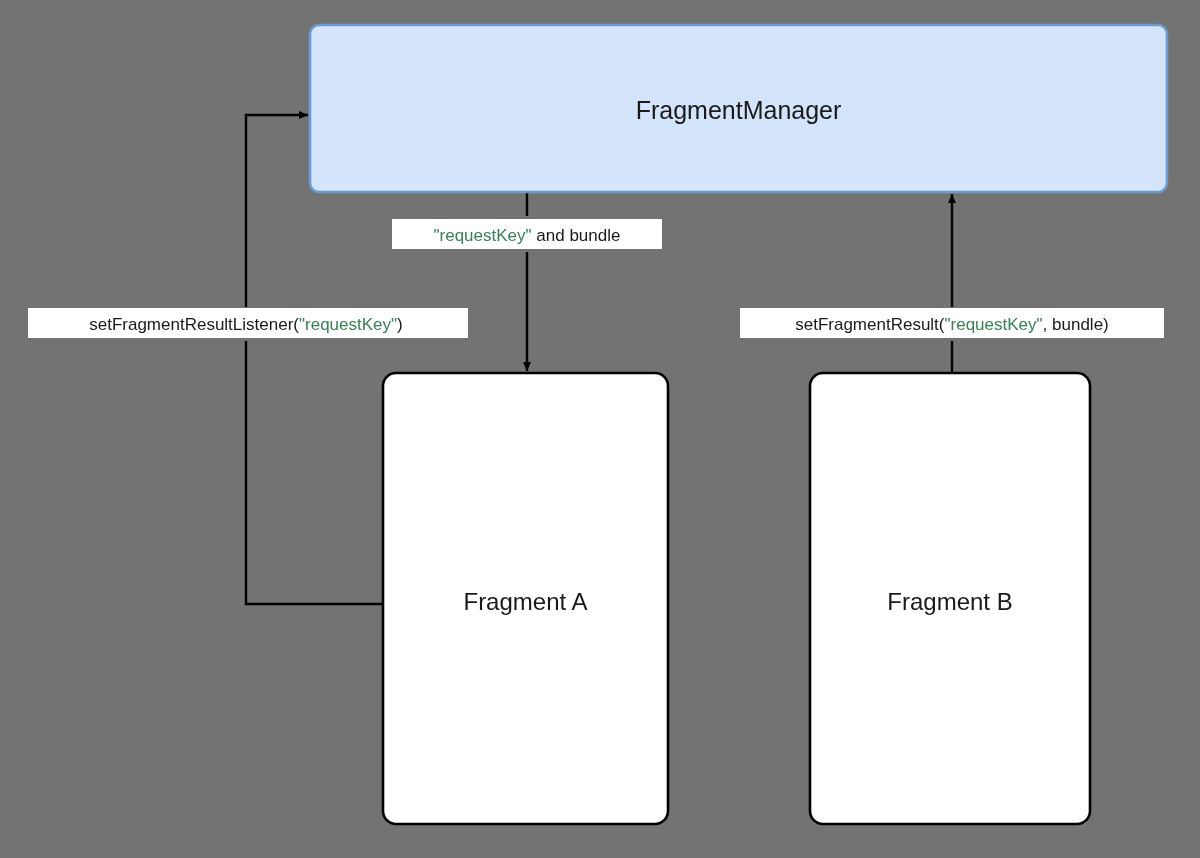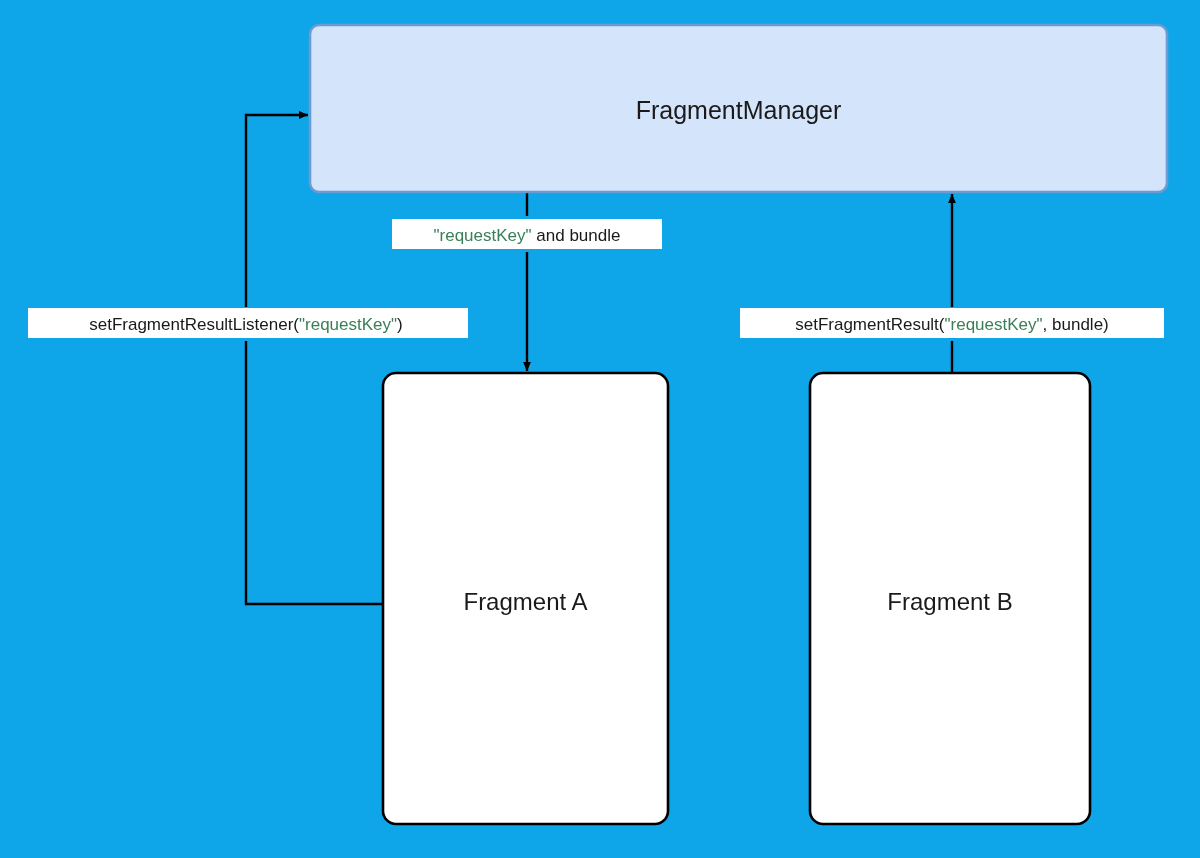--- a/index.html
+++ b/index.html
@@ -7,21 +7,21 @@
     padding: 0;
     background: #ffffff;
   }
   body {
     font-family: "Liberation Sans", sans-serif;
   }
   #canvas {
     position: relative;
     width: 1200px;
     height: 858px;
-    background: #0ea5e9;
+    background: #737373;
     overflow: hidden;
   }
   #diagram-svg {
     position: absolute;
     top: 0;
     left: 0;
     width: 1200px;
     height: 858px;
   }
   .node-label {

